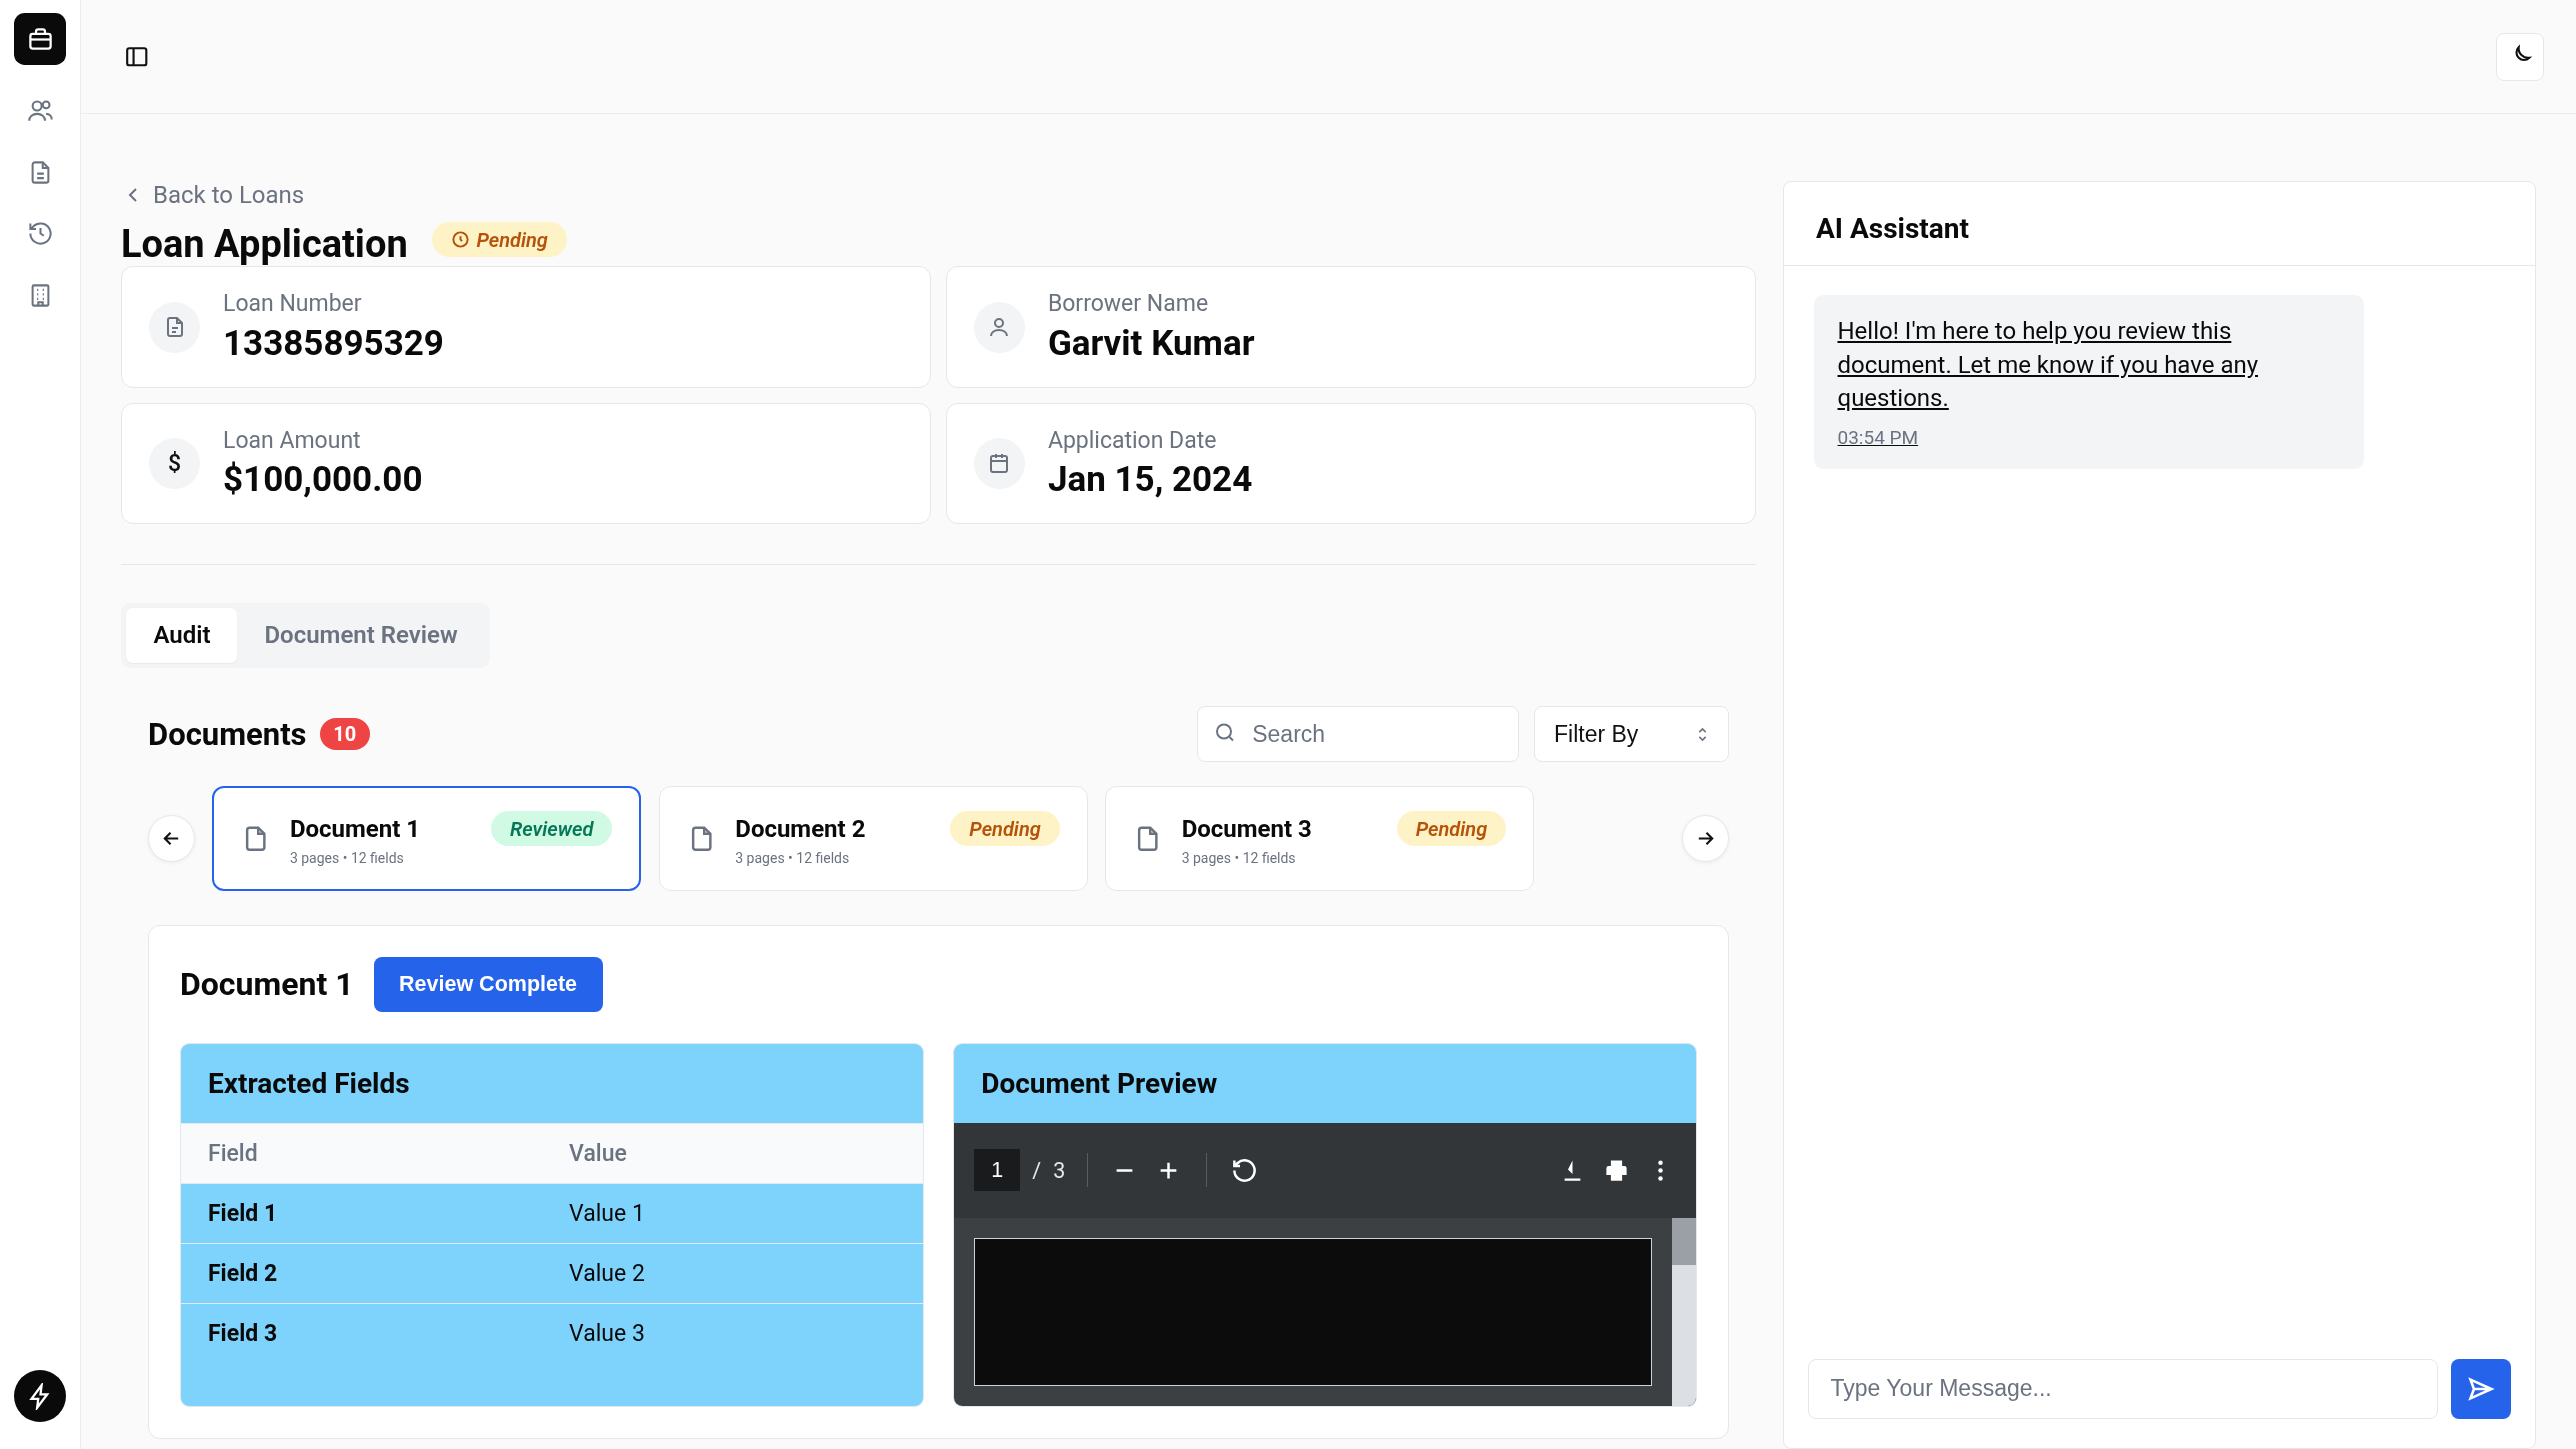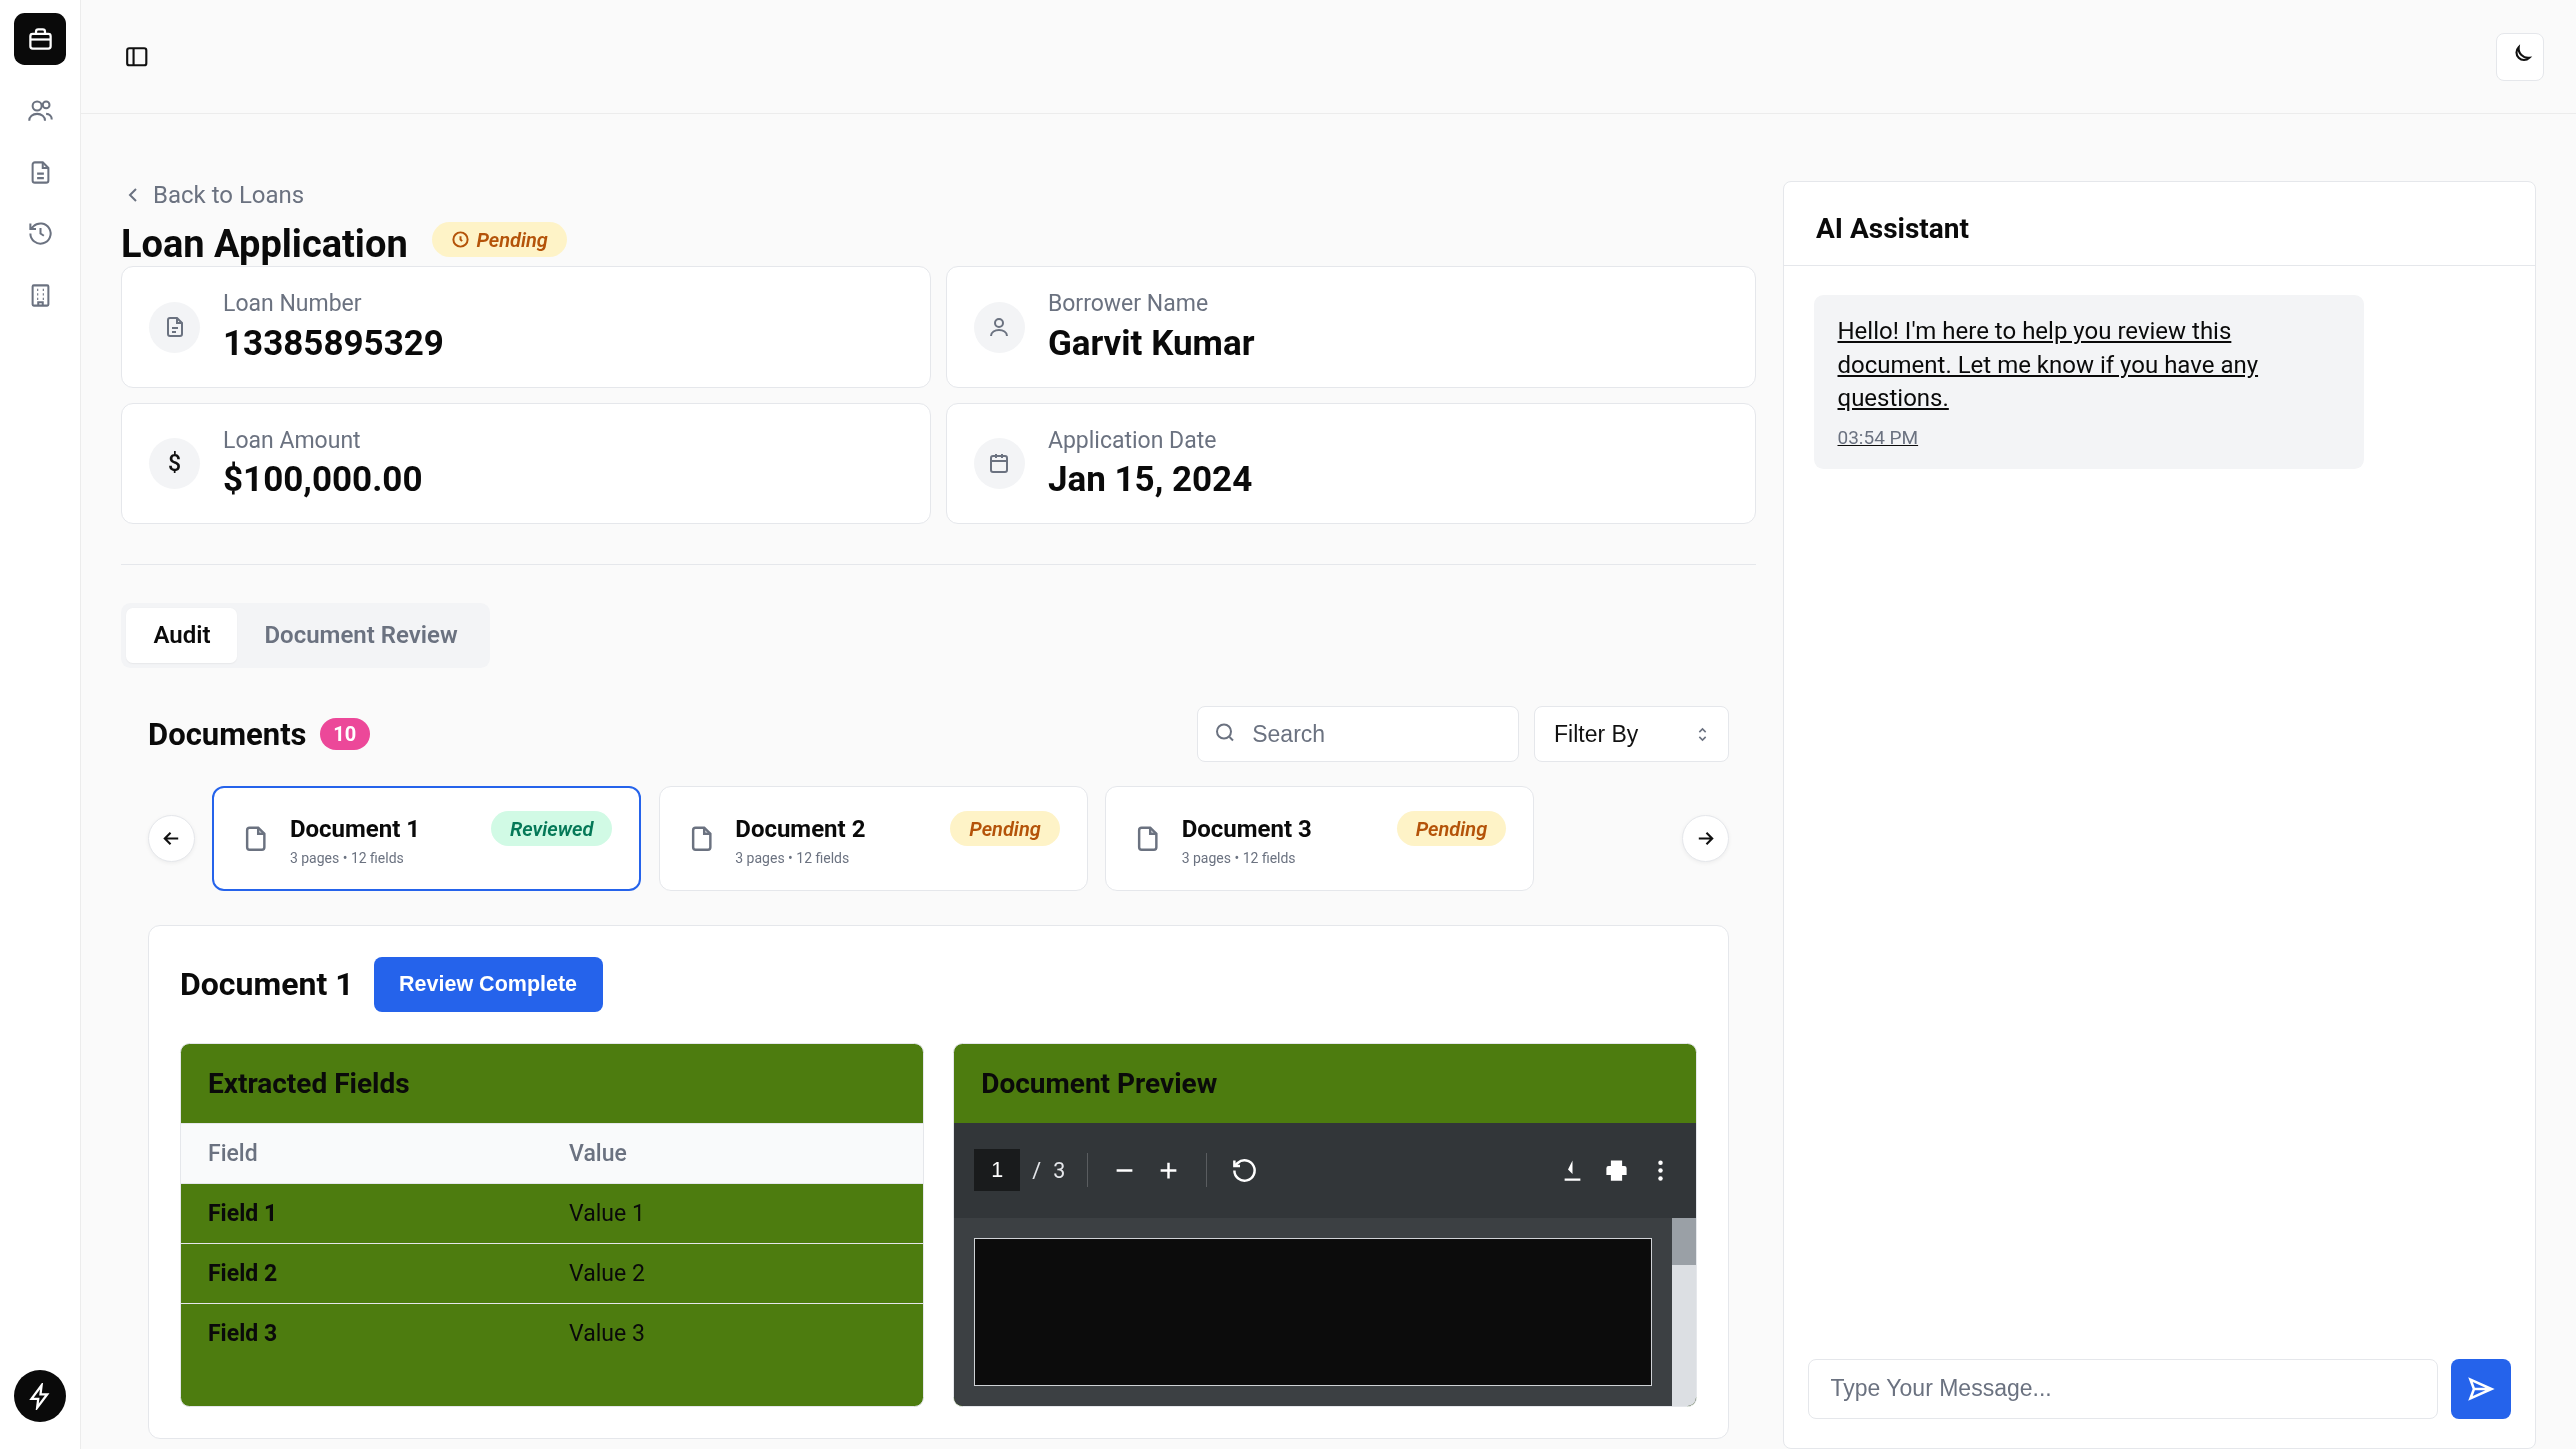--- a/index.html
+++ b/index.html
@@ -110,21 +110,21 @@
 .divider { height: 0.7px; background: #e5e7eb; margin-bottom: 38px; }
 
 
 .tabs { display: inline-flex; background: #f3f4f6; border-radius: 9.4px; padding: 5.4px; margin-bottom: 38px; }
 .tab { padding: 13.4px 27px; font-size: 24px; font-weight: 600; color: #6b7280; border-radius: 6.7px; cursor: pointer; }
 .tab.active { background: #fff; color: #0a0a0a; box-shadow: 0 0.7px 1.3px rgba(0,0,0,.05); }
 
 
 .docs-header { display: flex; align-items: center; margin-bottom: 24px; padding: 0 27px; }
 .docs-header h2 { font-size: 31px; font-weight: 700; }
-.count-pill { margin-left: 13.4px; background: #ec4899; color: #fff; border-radius: 670px; padding: 4px 13.4px; font-size: 20px; font-weight: 700; }
+.count-pill { margin-left: 13.4px; background: #ef4444; color: #fff; border-radius: 670px; padding: 4px 13.4px; font-size: 20px; font-weight: 700; }
 .search-wrap { margin-left: auto; position: relative; }
 .search-input {
   width: 322px; height: 56px;
   border: 0.7px solid #e5e7eb; border-radius: 8px;
   padding: 0 5px 0 54px;
   font-size: 23px; color: #111;
   background: #fff;
 }
 .search-input::placeholder { color: #6b7280; }
 .search-icon { position: absolute; left: 16px; top: 50%; transform: translateY(-50%); }
@@ -187,21 +187,21 @@
   font-size: 21.5px; font-weight: 600;
   cursor: pointer;
 }
 
 .detail-cols { display: flex; gap: 29.5px; }
 .panel {
   flex: 1;
   border: 0.7px solid #e5e7eb;
   border-radius: 9.4px;
   overflow: hidden;
-  background: #4d7c0f;
+  background: #7dd3fc;
 }
 .panel h4 { font-size: 28px; font-weight: 700; padding: 23px 27px; }
 table { width: 100%; border-collapse: collapse; }
 th {
   text-align: left; font-weight: 500; color: #6b7280;
   font-size: 23px;
   padding: 16px 27px;
   background: #f9fafb;
   border-top: 0.7px solid #e5e7eb;
 }

